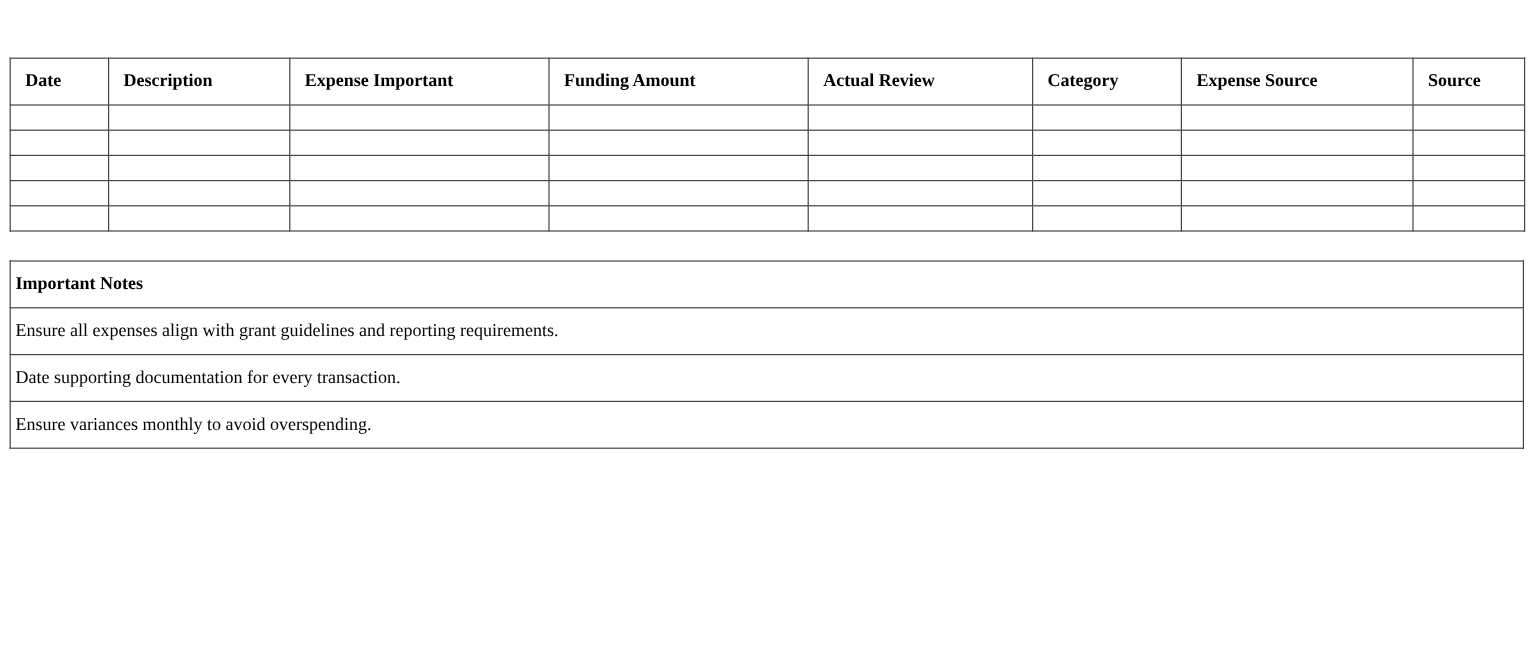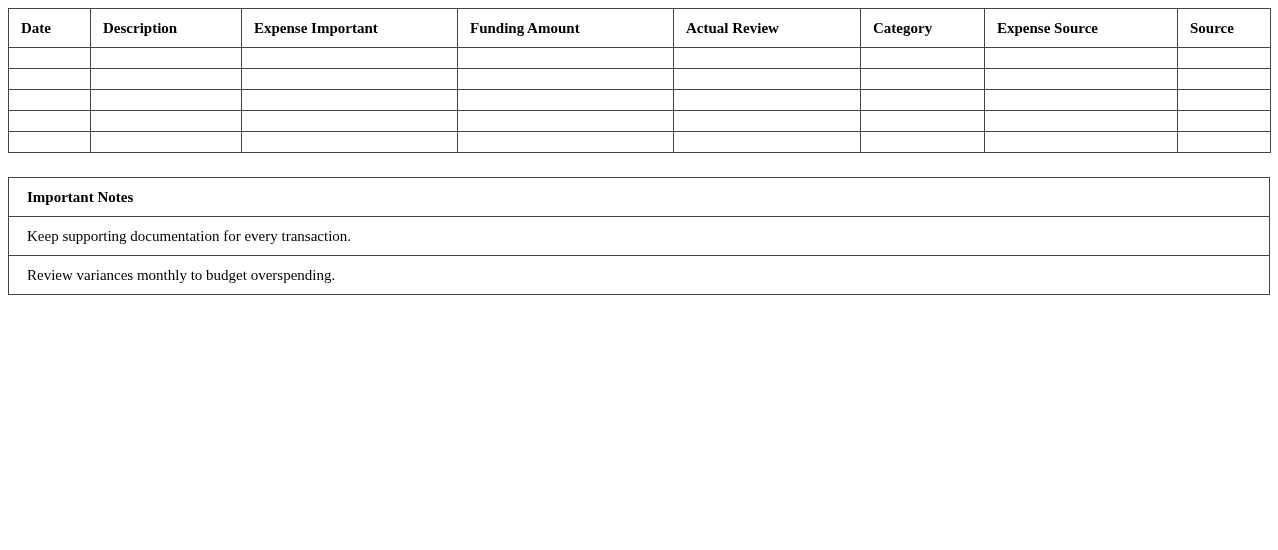--- a/index.html
+++ b/index.html
@@ -1,22 +1,22 @@
 <!DOCTYPE html>
 <html><head>
 <meta charset="utf-8">
 <style>
   html, body { margin: 0; padding: 0; background: #ffffff; }
   body { width: 1278px; height: 550px; position: relative; font-family: "Liberation Serif", serif; color: #000; }
-  table { border-collapse: collapse; position: absolute; left: 8px; }
+  table { border-collapse: collapse; position: absolute; left: 8px; margin-top: 40px; }
   #budget-table { top: 8px; width: 1262px; table-layout: fixed; }
   #budget-table th { height: 38px; padding: 0 12px; text-align: left; font-weight: bold; font-size: 15px; border: 1px solid #444; vertical-align: middle; }
   #budget-table td { height: 20px; padding: 0; border: 1px solid #444; }
   #notes-table { top: 177px; width: 1262px; }
-  #notes-table th, #notes-table td { height: 38px; padding: 0 18px; text-align: left; font-size: 15px; border: 1px solid #444; vertical-align: middle; }
+  #notes-table th, #notes-table td { height: 38px; padding: 0 4px; text-align: left; font-size: 15px; border: 1px solid #444; vertical-align: middle; }
   #notes-table th { font-weight: bold; }
   #notes-table td { font-weight: normal; }
 </style>
 </head>
 <body>
 
 <table id="budget-table">
   <colgroup>
     <col style="width:82px">
       <col style="width:151px">
@@ -94,19 +94,22 @@
 </table>
 
 <table id="notes-table">
   <thead>
     <tr>
       <th>Important Notes</th>
     </tr>
   </thead>
   <tbody>
     <tr>
-        <td>Keep supporting documentation for every transaction.</td>
+        <td>Ensure all expenses align with grant guidelines and reporting requirements.</td>
       </tr>
     <tr>
-        <td>Review variances monthly to budget overspending.</td>
+        <td>Date supporting documentation for every transaction.</td>
+      </tr>
+    <tr>
+        <td>Ensure variances monthly to avoid overspending.</td>
       </tr>
   </tbody>
 </table>
 
 </body></html>

